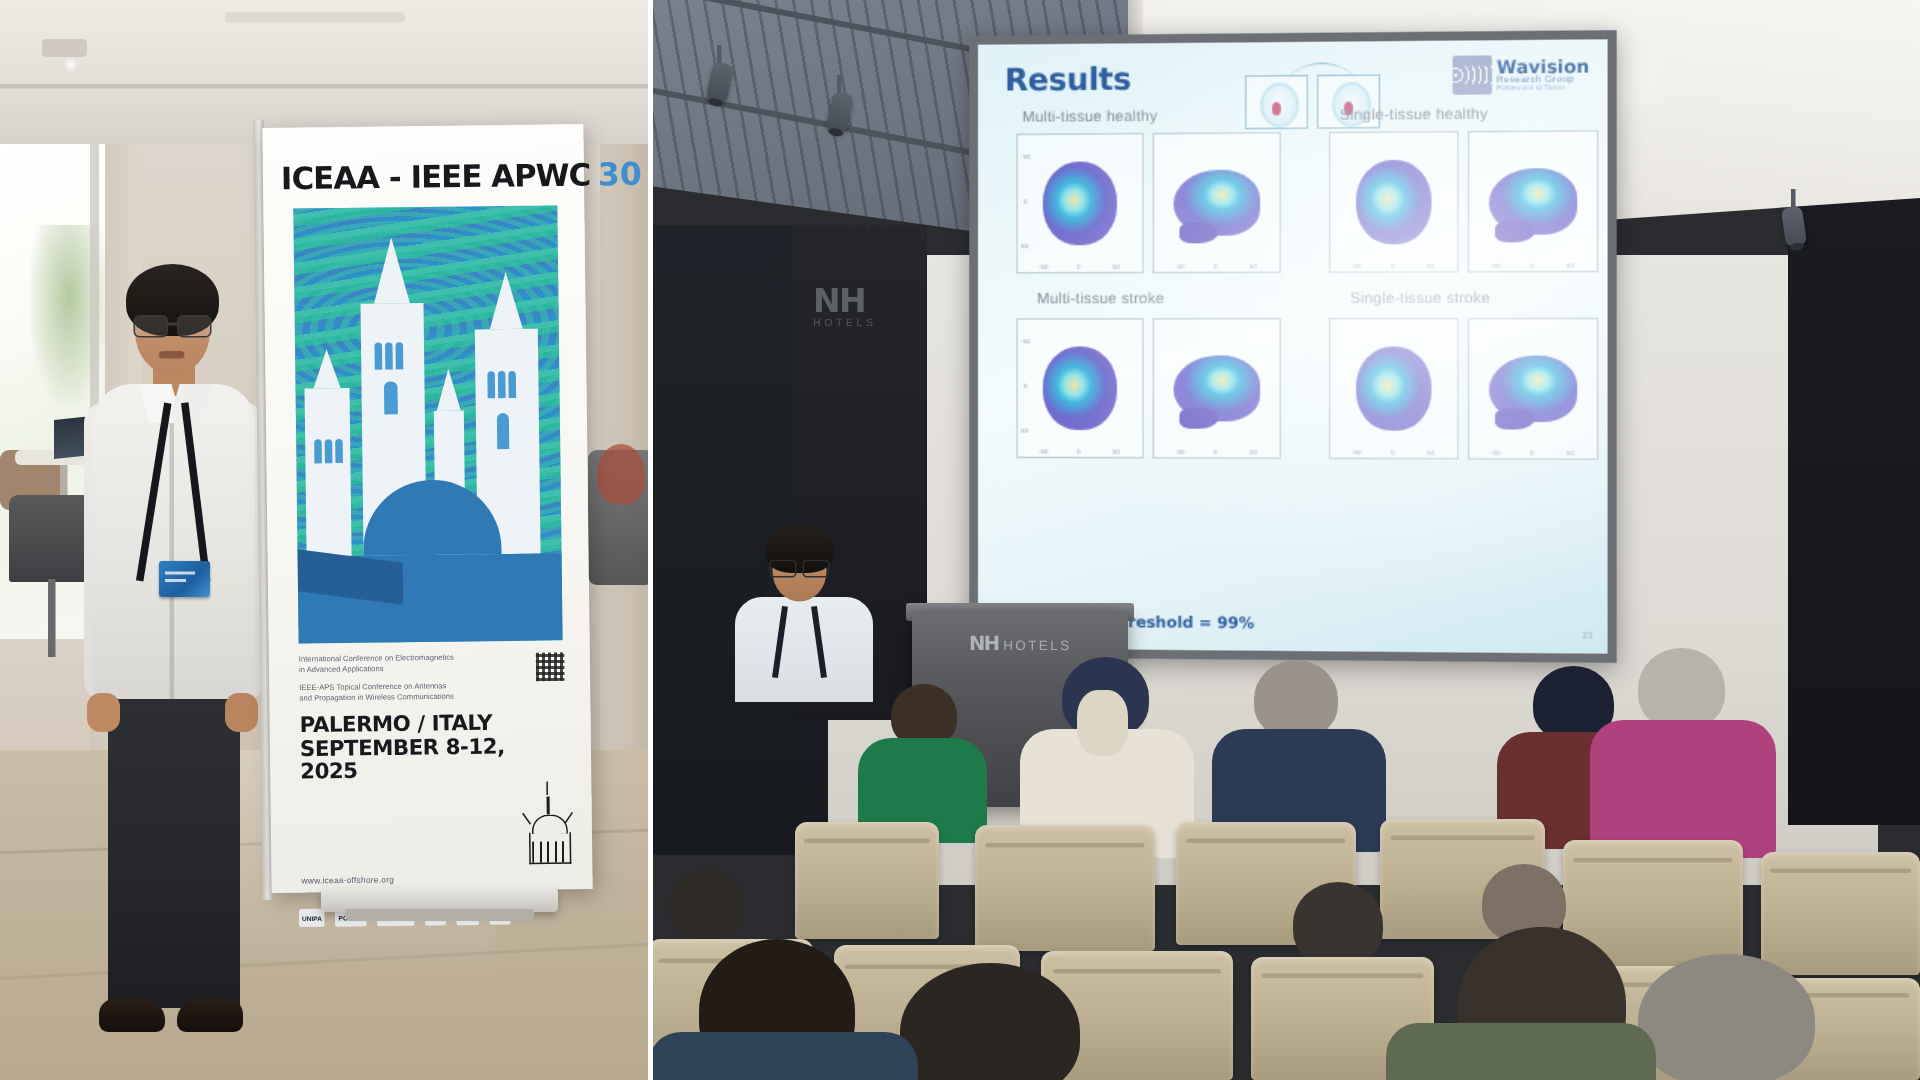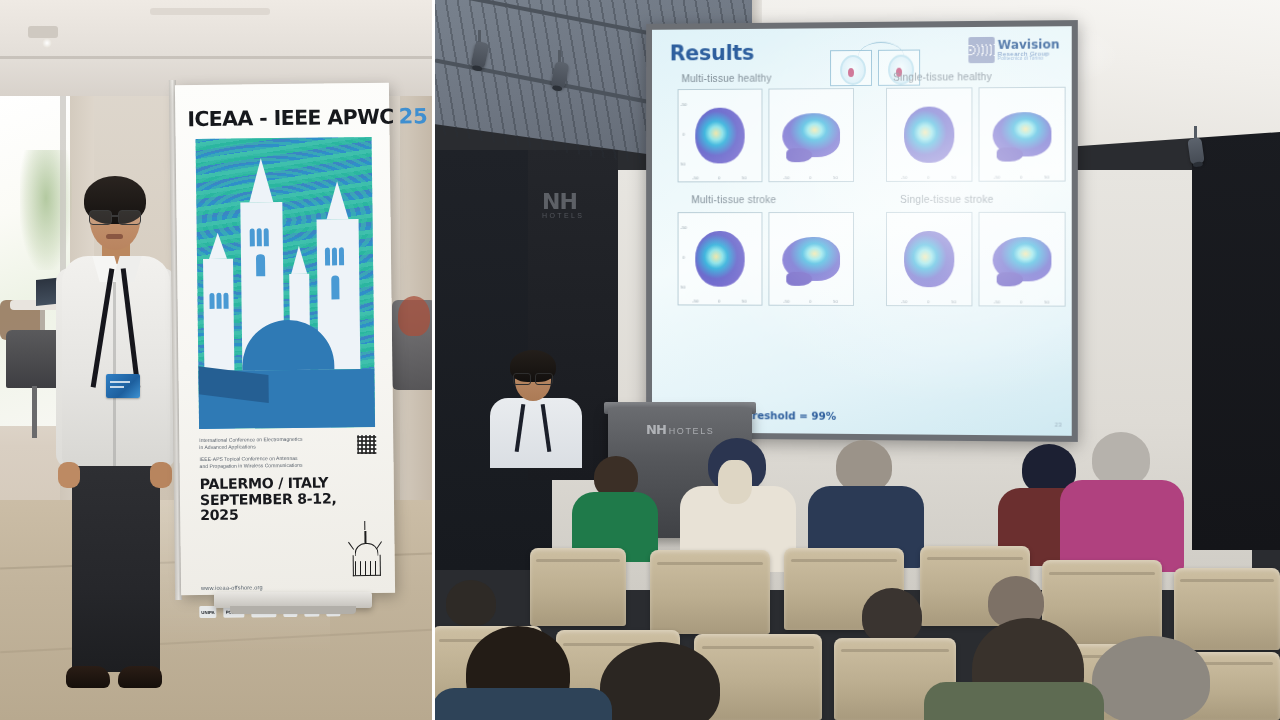--- a/index.html
+++ b/index.html
@@ -316,21 +316,21 @@
       <div class="man-glasses">
         <div class="man-glass-bridge"></div>
       </div>
     </div>
 
     <div class="banner-pole"></div>
     <div class="banner">
 
       <div class="bn-title">
         <span class="t1">ICEAA - IEEE APWC</span>
-        <span class="t2">25</span>
+        <span class="t2">30</span>
       </div>
 
       <div class="bn-art">
         <div class="bn-art-wave"></div>
         <div class="sky">
           <div class="tower tw1">
             <div class="win" style="left:6px;top:34px;width:5px;height:16px"></div>
             <div class="win" style="left:13px;top:34px;width:5px;height:16px"></div>
             <div class="win" style="left:20px;top:34px;width:5px;height:16px"></div>
           </div>

